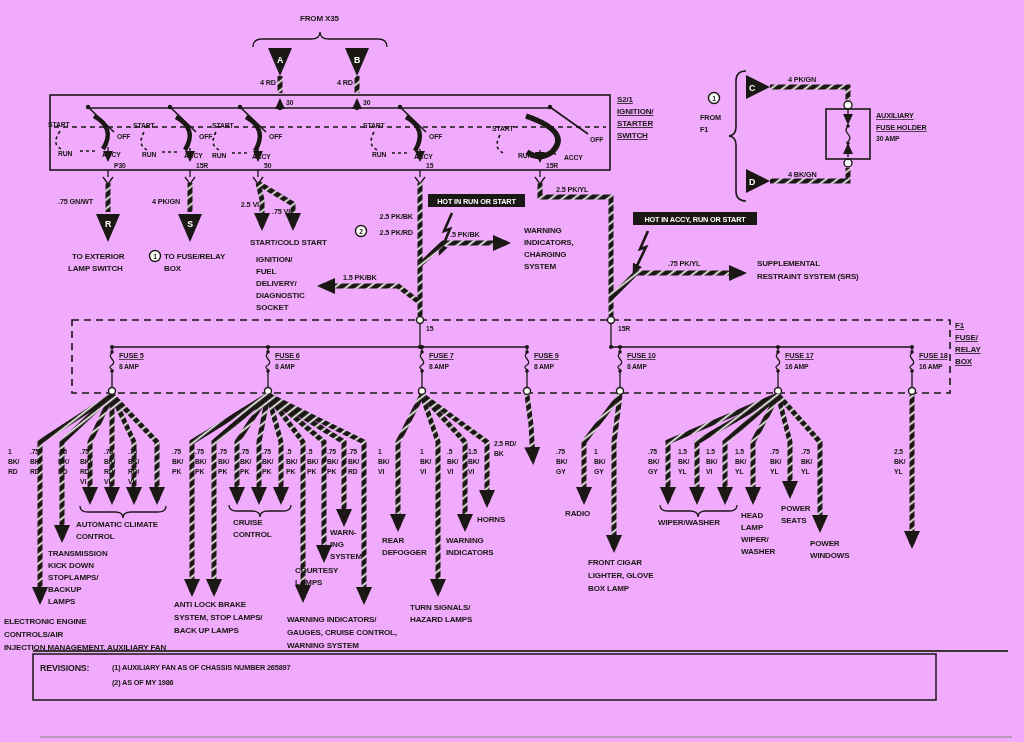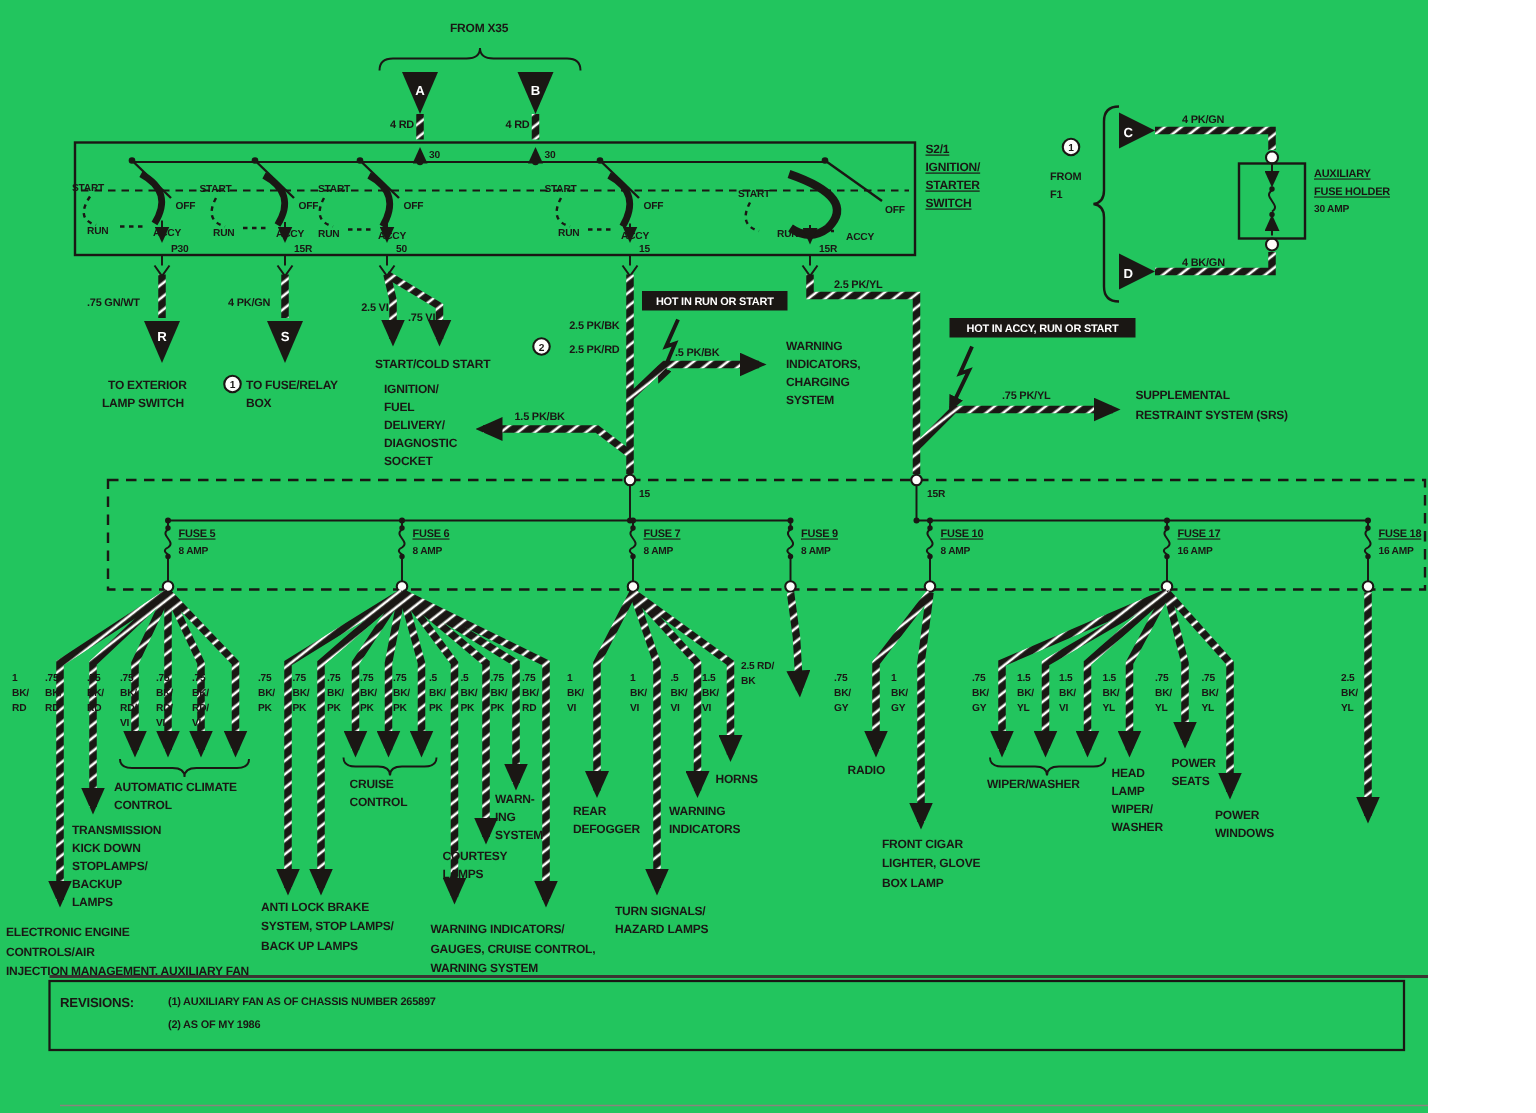--- a/index.html
+++ b/index.html
@@ -1,16 +1,16 @@
 <!DOCTYPE html>
 <html><head>
 <meta charset="utf-8">
 <style>
   html,body{margin:0;padding:0;background:#ffffff}
-  .page{position:relative;width:952px;height:742px;background:#22c55e;overflow:hidden}
+  .page{position:relative;width:1024px;height:742px;background:#f0abfc;overflow:hidden}
   svg{display:block}
   text{font-family:"Liberation Sans","DejaVu Sans",sans-serif;font-weight:bold;fill:#1a1714;letter-spacing:-0.15px}
   .t6{font-size:6.8px}
   .t7{font-size:7.3px}
   .t8{font-size:8px}
   .t9{font-size:8.8px}
   .wt{fill:#ffffff}
   .u{text-decoration:underline}
   .mid{text-anchor:middle}
   .end{text-anchor:end}

